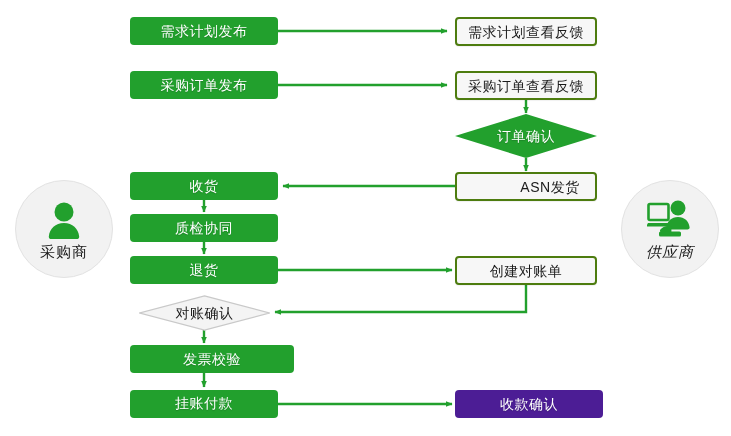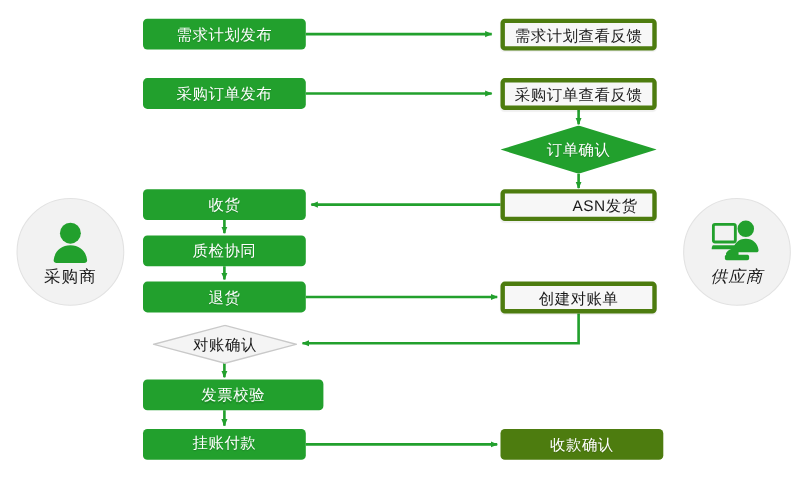--- a/index.html
+++ b/index.html
@@ -31,29 +31,29 @@
     white-space: nowrap;
     z-index: 3;
   }
   .node.green {
     background: #22a02d;
     color: #ffffff;
     border-radius: 4px;
     text-shadow: 0 1px 1px rgba(0,0,0,0.18);
   }
   .node.red {
-    background: #4d7c0f;
+    background: #4c1d95;
     color: #ffffff;
     border-radius: 4px;
     text-shadow: 0 1px 1px rgba(0,0,0,0.18);
   }
   .node.grey {
     background: #f7f7f7;
     color: #1a1a1a;
-    border: 4px solid #4d7c0f;
+    border: 2px solid #4d7c0f;
     border-radius: 4px;
     box-shadow: 0 1px 1px rgba(0,0,0,0.06);
     text-align: right;
   }
 
   
   .diamond {
     position: absolute;
     display: flex;
     align-items: center;

